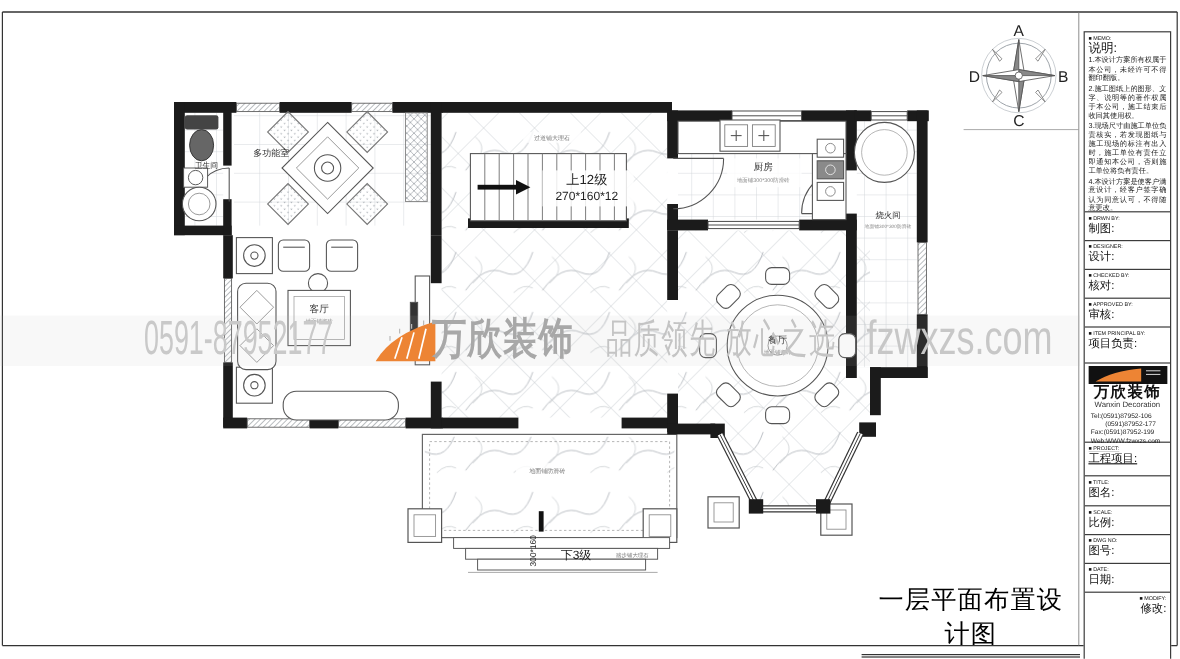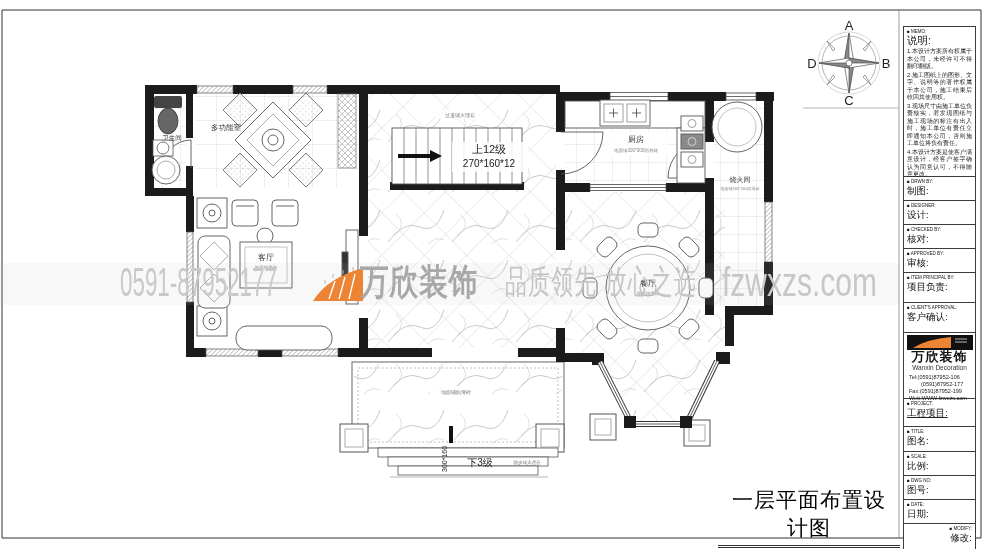--- a/index.html
+++ b/index.html
@@ -422,24 +422,20 @@
       <div class="tb-label">核对:</div>
     </section>
     <section class="h24">
       <div class="tb-tag">APPROVED BY:</div>
       <div class="tb-label">审核:</div>
     </section>
     <section class="h30">
       <div class="tb-tag">ITEM PRINCIPAL BY:</div>
       <div class="tb-label">项目负责:</div>
     </section>
-    <section class="h30">
-      <div class="tb-tag">CLIENT'S APPROVAL:</div>
-      <div class="tb-label">客户确认:</div>
-    </section>
     <section class="tb-logo" style="height:66px;">
       <svg class="banner" viewBox="0 0 66 15">
         <rect width="66" height="15" fill="#111"></rect>
         <path d="M6 13 Q 20 4 44 2 L44 13 Z" fill="#ed8434"></path>
         <g stroke="#fff" stroke-width="0.7">
             <line x1="48" y1="4" x2="60" y2="4"></line>
             <line x1="48" y1="7" x2="60" y2="7"></line>
           </g>
       </svg>
       <div class="cn">万欣装饰</div>

